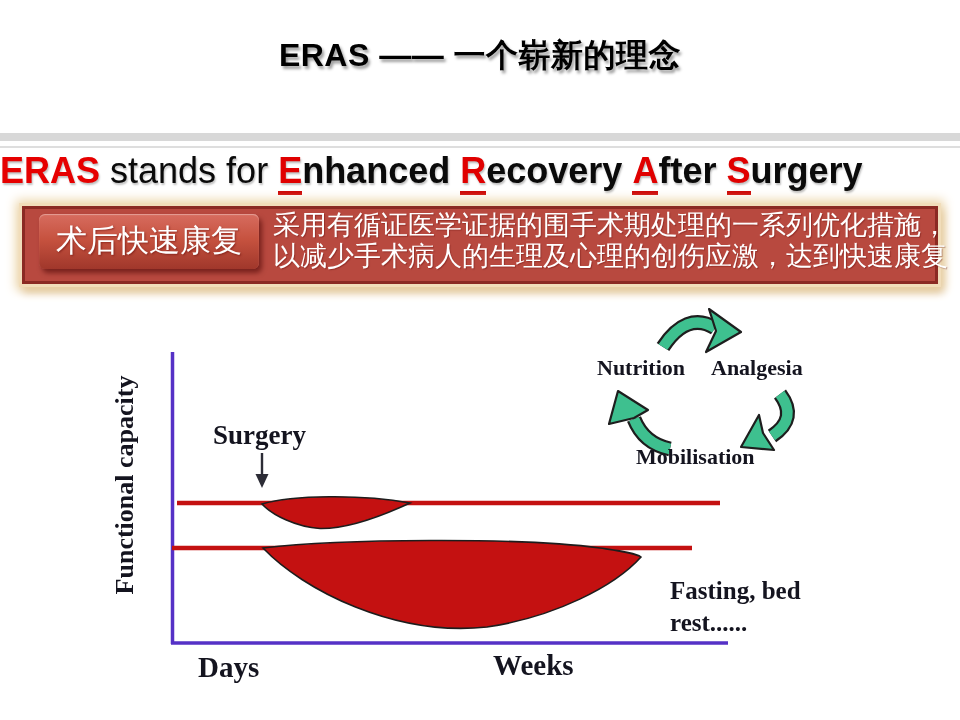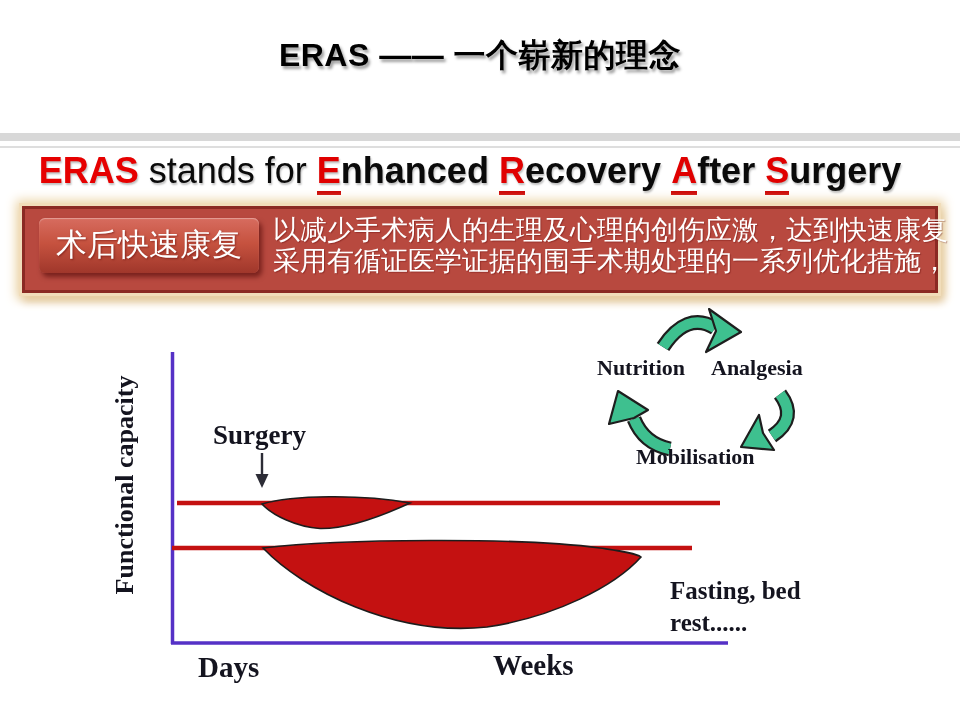--- a/index.html
+++ b/index.html
@@ -12,35 +12,35 @@
   .slide-title{
     position:absolute;top:34px;left:0;width:960px;text-align:center;
     font-size:32px;font-weight:700;color:#000;
     text-shadow:2px 3px 3px rgba(0,0,0,0.38);
     letter-spacing:0.5px;white-space:nowrap;
   }
   .divider-bar{position:absolute;left:0;top:133px;width:960px;height:8px;background:#d8d8d8;}
   .divider-thin{position:absolute;left:0;top:146px;width:960px;height:2px;background:#dedede;}
   
   .subtitle{
-    position:absolute;top:150px;left:0;width:940px;text-align:center;
+    position:absolute;top:150px;left:0;width:940px;text-align:left;
     font-size:36px;color:#0a0a0a;font-weight:700;white-space:nowrap;
     text-shadow:1px 2px 2px rgba(0,0,0,0.25);
   }
   .subtitle .eras{color:#e60000;}
   .subtitle .mid{font-weight:400;}
   .subtitle .w{display:inline;}
   .subtitle .w + .w{margin-left:0.28em;}
   .subtitle .fl{
     color:#e00000;display:inline-block;line-height:1.02;
     border-bottom:4px solid #cc0000;padding-bottom:1px;
   }
   
   .def-box{
-    position:absolute;left:22px;top:206px;width:916px;height:87px;box-sizing:border-box;
+    position:absolute;left:22px;top:206px;width:916px;height:78px;box-sizing:border-box;
     background:#b8493f;border:3px solid #8b2a23;
     box-shadow:0 0 0 3px #f1ddba, 0 0 10px 6px #ecd5a9, 3px 6px 8px 2px #d9ba8e;
     display:flex;align-items:center;padding:0 10px 8px 14px;gap:14px;
   }
   .def-label{
     flex:0 0 auto;color:#fff;font-size:31px;line-height:1;white-space:nowrap;
     padding:11px 17px 13px 17px;border-radius:6px;
     background:linear-gradient(180deg,#d76c5f 0%,#c6523f 46%,#a0372b 100%);
     box-shadow:3px 4px 5px rgba(70,0,0,0.55), inset 0 1px 1px rgba(255,255,255,0.35);
     text-shadow:1px 1px 2px rgba(90,0,0,0.5);
@@ -61,22 +61,22 @@
 <div class="divider-bar"></div>
 <div class="divider-thin"></div>
 
 <div class="subtitle">
   <span class="eras">ERAS</span><span class="mid"> stands for </span><span class="w"><span class="fl">E</span><span>nhanced</span></span><span class="w"><span class="fl">R</span><span>ecovery</span></span><span class="w"><span class="fl">A</span><span>fter</span></span><span class="w"><span class="fl">S</span><span>urgery</span></span>
 </div>
 
 <div class="def-box">
   <div class="def-label">术后快速康复</div>
   <div class="def-text">
+    <div>采用有循证医学证据的围手术期处理的一系列优化措施，</div>
     <div>以减少手术病人的生理及心理的创伤应激，达到快速康复</div>
-    <div>采用有循证医学证据的围手术期处理的一系列优化措施，</div>
   </div>
 </div>
 
 <svg class="figure-svg" width="960" height="400" viewBox="0 300 960 400" xmlns="http://www.w3.org/2000/svg">
 
   <line x1="172.5" y1="352" x2="172.5" y2="644" stroke="#5531c6" stroke-width="3.5"></line>
   <line x1="171" y1="643" x2="728" y2="643" stroke="#5531c6" stroke-width="3.5"></line>
 
   <text class="fig-text" transform="rotate(-90 133 485)" x="133" y="485" text-anchor="middle" font-size="26">Functional capacity</text>
 

